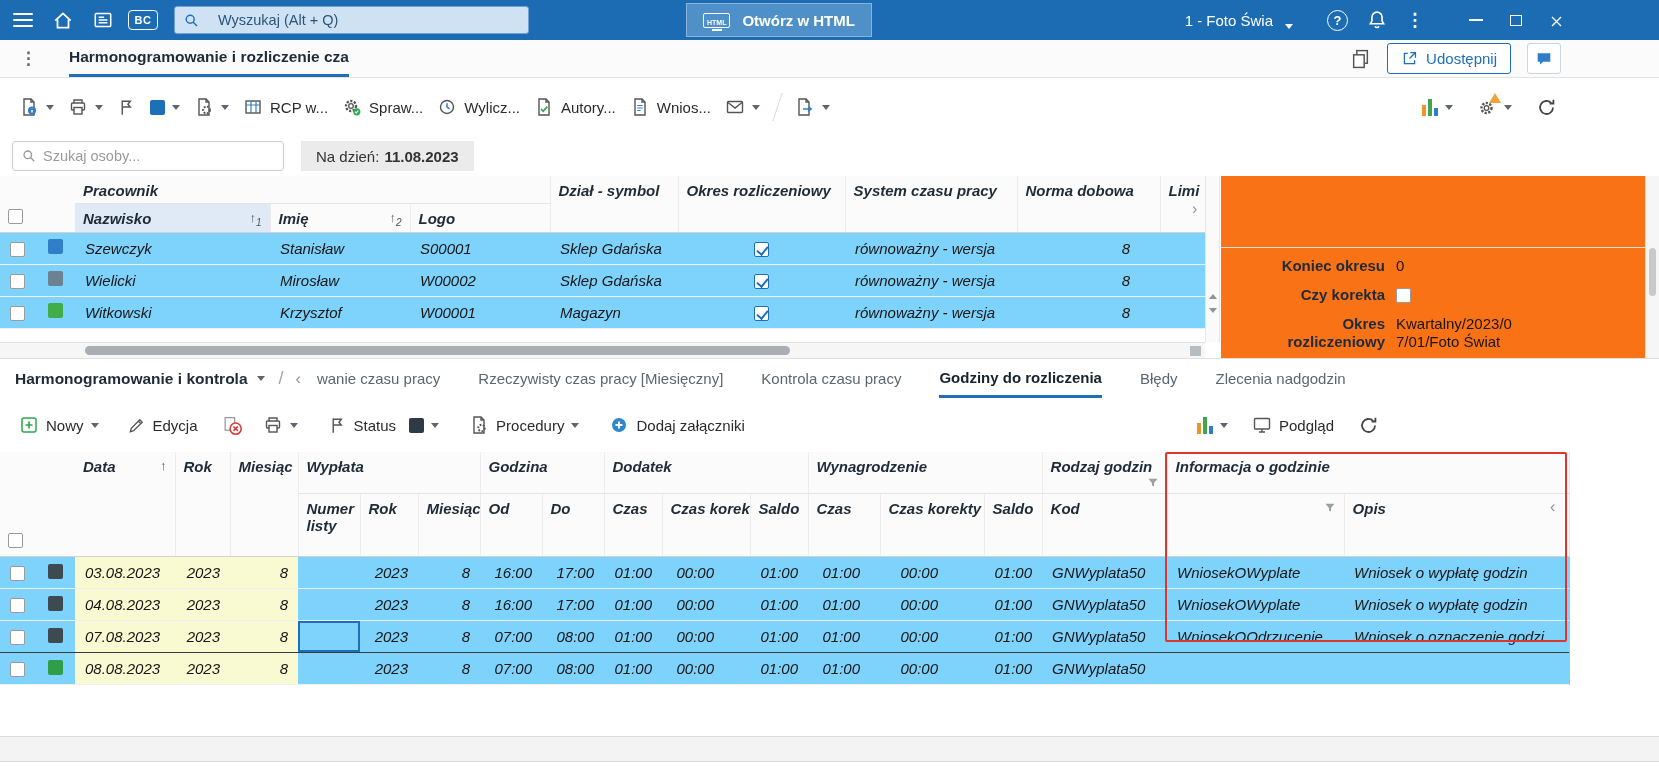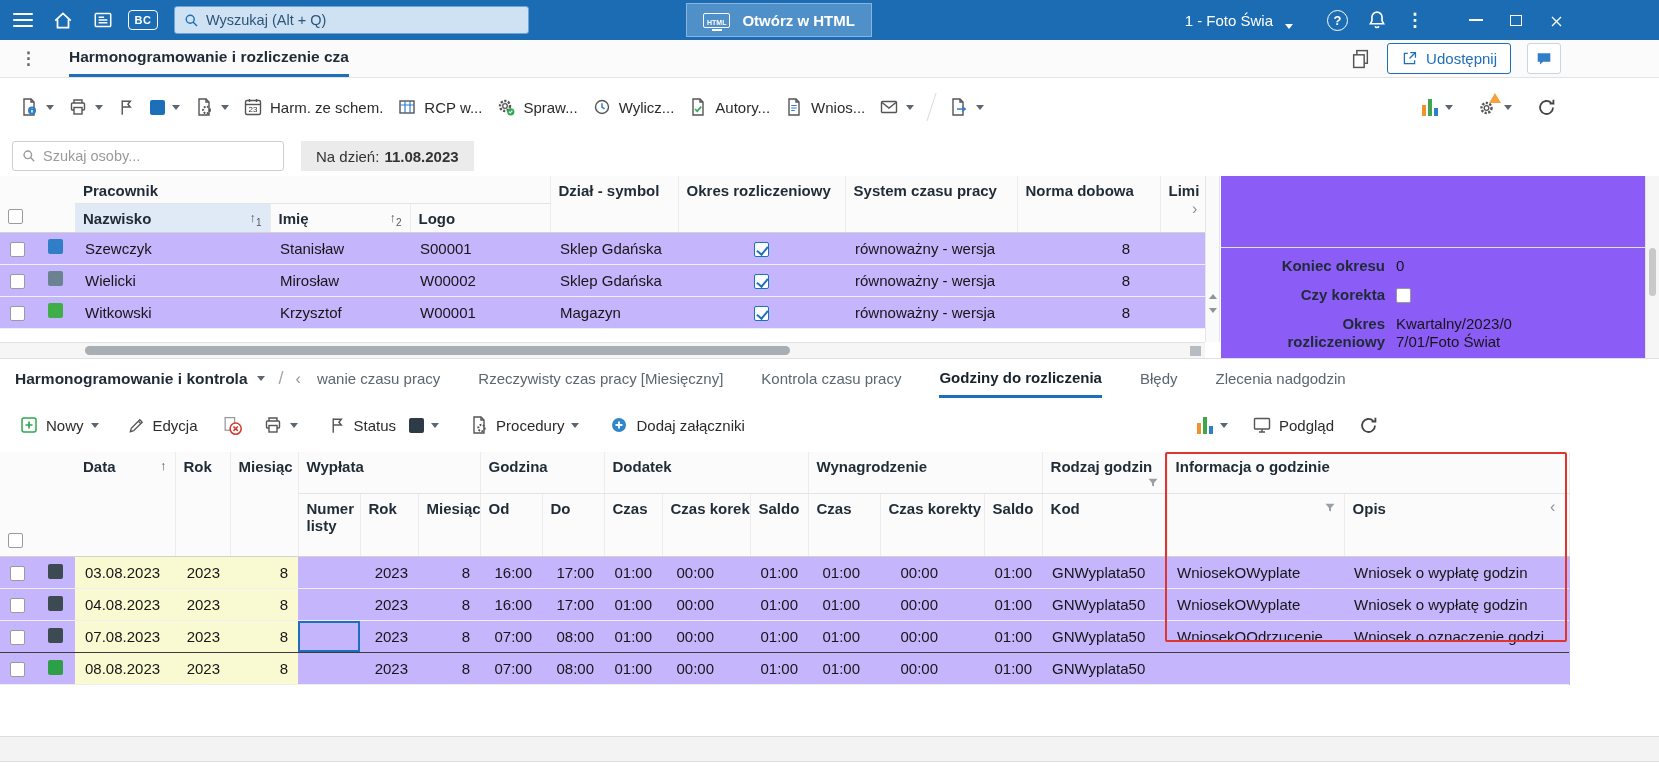--- a/index.html
+++ b/index.html
@@ -7,21 +7,21 @@
   body { font-family:"Liberation Sans", sans-serif; color:#222; font-size:15px; }
   #app { position:relative; width:1659px; height:781px; overflow:hidden; background:#fff; }
 
   
   .topbar { position:absolute; top:0; left:0; width:1659px; height:40px; background:#1b6cb3; display:flex; align-items:center; }
   .topbar .iconbtn { display:flex; align-items:center; justify-content:center; width:34px; height:34px; margin-left:6px; cursor:pointer; }
   .ham { width:20px; height:14px; display:flex; flex-direction:column; justify-content:space-between; }
   .ham i { display:block; height:2px; background:#fff; border-radius:1px; }
   .bcbadge { border:1.4px solid #fff; border-radius:4px; color:#fff; font-size:11px; font-weight:700; padding:3px 6px; letter-spacing:.5px; }
   .tsearch { margin-left:14px; width:355px; height:28px; background:#cfe2f4; border:1px solid #6fa3d4; border-radius:3px; display:flex; align-items:center; padding:0 8px; }
-  .tsearch input { flex:1; border:none; outline:none; background:transparent; font:inherit; font-size:14.5px; color:#1e3a52; margin-left:6px; }
+  .tsearch input { flex:1; border:none; outline:none; background:transparent; font:inherit; font-size:14.5px; color:#1e3a52; margin-left:18px; }
   .tsearch input::placeholder { color:#2c5578; opacity:1; }
   .openhtml { position:absolute; left:686px; top:3px; height:34px; background:#4e90c7; border:1px solid #8ab4dc; color:#fff; font-weight:700; font-size:15px; display:flex; align-items:center; gap:12px; padding:0 16px; cursor:pointer; }
   .htmlbadge { border:1.2px solid #fff; border-radius:2px; font-size:7px; font-weight:700; padding:5px 3px 1px 3px; position:relative; }
   .htmlbadge::after { content:""; position:absolute; left:50%; bottom:-4px; width:10px; height:2px; background:#fff; transform:translateX(-50%); }
   .topright { position:absolute; right:0; top:0; height:40px; display:flex; align-items:center; }
   .company { color:#fff; font-size:15px; display:flex; align-items:flex-end; gap:12px; margin-right:34px; cursor:pointer; }
   .qcircle { width:21px; height:21px; border:1.6px solid #fff; border-radius:50%; color:#fff; font-size:13px; font-weight:700; display:flex; align-items:center; justify-content:center; }
   .kebab { color:#fff; font-size:18px; font-weight:700; line-height:1; }
   .wbtns { display:flex; align-items:center; gap:27px; margin:0 95px 0 45px; }
   .wmin { width:14px; height:2px; background:#fff; }
@@ -56,21 +56,21 @@
 
   
   .filterrow { position:absolute; top:136px; left:0; width:1659px; height:40px; display:flex; align-items:center; }
   .psearch { margin-left:12px; width:272px; height:30px; border:1px solid #cfcfcf; border-radius:3px; background:#fff; display:flex; align-items:center; padding:0 8px; }
   .psearch input { flex:1; border:none; outline:none; font:inherit; font-size:14.5px; color:#333; margin-left:6px; }
   .psearch input::placeholder { color:#9a9a9a; opacity:1; }
   .datechip { margin-left:17px; height:30px; background:#ebebeb; display:flex; align-items:center; padding:0 15px; font-size:15px; color:#333; gap:5px; cursor:pointer; }
   .datechip b { font-weight:700; }
 
   
-  table { border-collapse:collapse; table-layout:fixed; background:#c4b5fd; }
+  table { border-collapse:collapse; table-layout:fixed; background:#7dd3fc;font-style:italic; }
   th, td { overflow:hidden; white-space:nowrap; font-size:15px; }
   thead th { font-weight:700; color:#1f2b36; text-align:left; background:#fbfbfb; border-right:1px solid #ececec; border-bottom:1px solid #e4e4e4; padding:6px 8px 4px 8px; vertical-align:top; }
   thead th.bsel, thead th.bcol { border-right:none; background:#fbfbfb; }
   thead th.hardb { border-bottom:1px solid #d2d2d2; }
   tbody td { border-bottom:1px solid #efefef; height:32px; padding:0 10px; color:#161616; }
   td.n, th.n { text-align:right; }
   td.y { background:#fafad2; }
   .cb { display:inline-block; width:15px; height:15px; border:1px solid #9b9b9b; border-radius:2px; background:#fff; position:relative; vertical-align:middle; cursor:pointer; }
   .cb.ck { border-color:#1d6fba; }
   .cb.ck::after { content:""; position:absolute; left:4px; top:1px; width:5px; height:9px; border-right:2.6px solid #1d6fba; border-bottom:2.6px solid #1d6fba; transform:rotate(40deg); }
@@ -88,21 +88,21 @@
   .vsb1 { position:absolute; left:1205px; top:176px; width:15px; height:166px; background:#fafafa; border-left:1px solid #e6e6e6; border-right:1px solid #e6e6e6; }
   .vsb1 .cup { position:absolute; left:3px; top:118px; width:0; height:0; border-left:4px solid transparent; border-right:4px solid transparent; border-bottom:5px solid #8b949c; }
   .vsb1 .cdn { position:absolute; left:3px; top:132px; width:0; height:0; border-left:4px solid transparent; border-right:4px solid transparent; border-top:5px solid #8b949c; }
   .hsb1 { position:absolute; left:0; top:342px; width:1205px; height:16px; background:#f6f6f6; border-top:1px solid #e2e2e2; }
   .hsb1 .thumb { position:absolute; left:85px; top:3px; width:705px; height:9px; background:#a9aeb4; border-radius:5px; cursor:pointer; }
   .hsb1 .corner { position:absolute; right:4px; top:3px; width:11px; height:10px; background:#b7bcc2; }
   .vsb2 { position:absolute; left:1645px; top:176px; width:14px; height:182px; background:#f6f6f6; border-left:1px solid #e3e3e3; }
   .vsb2 .thumb { position:absolute; left:3px; top:72px; width:7px; height:48px; background:#c9c9c9; border-radius:4px; cursor:pointer; }
 
   
-  .rightpanel { position:absolute; left:1221px; top:176px; width:424px; height:182px; overflow:hidden; background:#8b5cf6; }
+  .rightpanel { position:absolute; left:1221px; top:176px; width:424px; height:182px; overflow:hidden; background:#f97316; }
   .panel-sep { margin-top:71px; border-top:1px solid #e0e0e0; }
   .pfields { margin-top:9px; display:flex; flex-direction:column; gap:10px; }
   .prow { display:flex; align-items:flex-start; }
   .plabel { margin-left:49px; width:115px; text-align:right; font-weight:700; color:#1f2b36; line-height:1.25; }
   .pval { margin-left:11px; width:122px; overflow-wrap:anywhere; line-height:1.25; color:#161616; }
 
   
   .sectiontabs { position:absolute; top:358px; left:0; width:1659px; height:40px; background:#fff; border-top:1px solid #e0e0e0; display:flex; align-items:center; }
   .ctx { margin-left:15px; font-weight:700; font-size:15.5px; color:#1f2b36; display:flex; align-items:center; gap:9px; cursor:pointer; }
   .slash { color:#a7a7a7; font-size:18px; margin:0 12px 0 14px; }
@@ -252,29 +252,20 @@
       <span class="sq blue"></span>
       <span class="crt"></span>
     </span>
     <span class="tbtn">
       <svg class="i" width="20" height="20" viewBox="0 0 20 20">
           <path d="M5 2h7l3 3v13H5z" fill="#fff" stroke="#555" stroke-width="1.4"></path>
           <path d="M12 2v3h3" fill="none" stroke="#555" stroke-width="1.4"></path>
           <circle cx="12.5" cy="13" r="3.4" fill="none" stroke="#555" stroke-width="2" stroke-dasharray="1.8 1.4"></circle>
         </svg>
       <span class="crt"></span>
-    </span>
-    <span class="tbtn">
-      <svg class="i" width="20" height="20" viewBox="0 0 20 20">
-          <rect x="2.5" y="3.5" width="15" height="14" rx="1.5" fill="#fff" stroke="#555" stroke-width="1.4"></rect>
-          <path d="M2.5 7.5h15" stroke="#555" stroke-width="1.4"></path>
-          <path d="M6.5 2v3M13.5 2v3" stroke="#555" stroke-width="1.4"></path>
-          <text x="10" y="15.2" text-anchor="middle" font-size="8" fill="#333">23</text>
-        </svg>
-      <span>Harm. ze schem.</span>
     </span>
     <span class="tbtn">
       <svg class="i" width="20" height="20" viewBox="0 0 20 20" fill="none">
           <rect x="3" y="4" width="14" height="12" stroke="#555" stroke-width="1.4"></rect>
           <path d="M3 8h14M8 4v12M13 4v12" stroke="#2f7ec7" stroke-width="1.2"></path>
         </svg>
       <span>RCP w...</span>
     </span>
     <span class="tbtn">
       <svg class="i" width="20" height="20" viewBox="0 0 20 20" fill="none">

